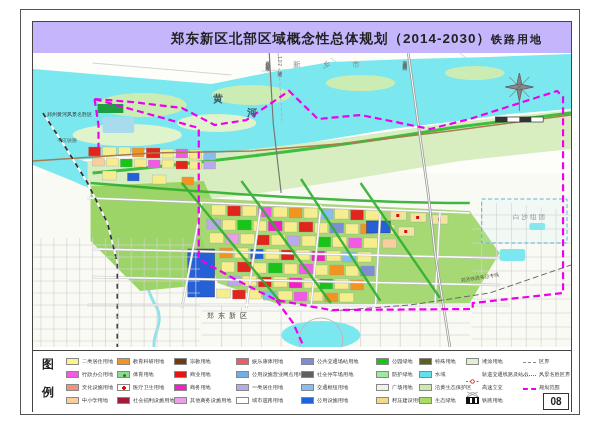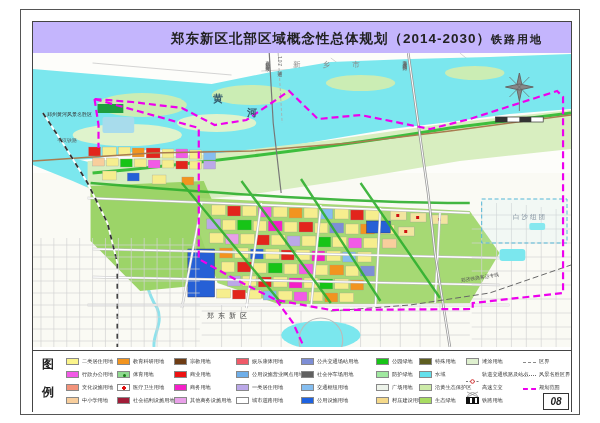--- a/index.html
+++ b/index.html
@@ -28,21 +28,21 @@
   .sw-cross::before{content:"";position:absolute;left:5.2px;top:1px;width:1.6px;height:4px;background:#e01010;}
   .sw-cross::after{content:"";position:absolute;left:4px;top:2.2px;width:4px;height:1.6px;background:#e01010;}
   .sw-sport::after{content:"";position:absolute;left:4.5px;top:1.5px;width:3px;height:3px;background:#157a15;border-radius:50%;}
   .sw-rail{background:repeating-linear-gradient(90deg,#111 0 2.5px,#fff 2.5px 5px) !important;border:0.5px solid #111;}
   .sw-line{border:none !important;height:0 !important;align-self:center;margin-top:3px;}
   .sw-qj{border-top:1.4px dashed #8a8a8a !important;}
   .sw-fj{border-top:1.6px dotted #6f6f6f !important;}
   .sw-gh{border-top:2.4px dashed #EE00EE !important;}
   .sw-sym{border:none !important;background:transparent !important;}
   .pageno{position:absolute;right:2px;bottom:2px;width:24px;height:15px;border:1px solid #333;
-          display:flex;align-items:center;justify-content:center;font-size:10px;font-weight:bold;background:#fff;font-style:italic;}
+          display:flex;align-items:center;justify-content:center;font-size:10px;font-weight:bold;background:#fff;}
 </style>
 </head>
 <body>
 
 <div class="page">
   <div class="outer-frame"></div>
   <div class="inner-frame">
 
     <div class="titlebar">
       <span class="main-title">郑东新区北部区域概念性总体规划（2014-2030）</span>

